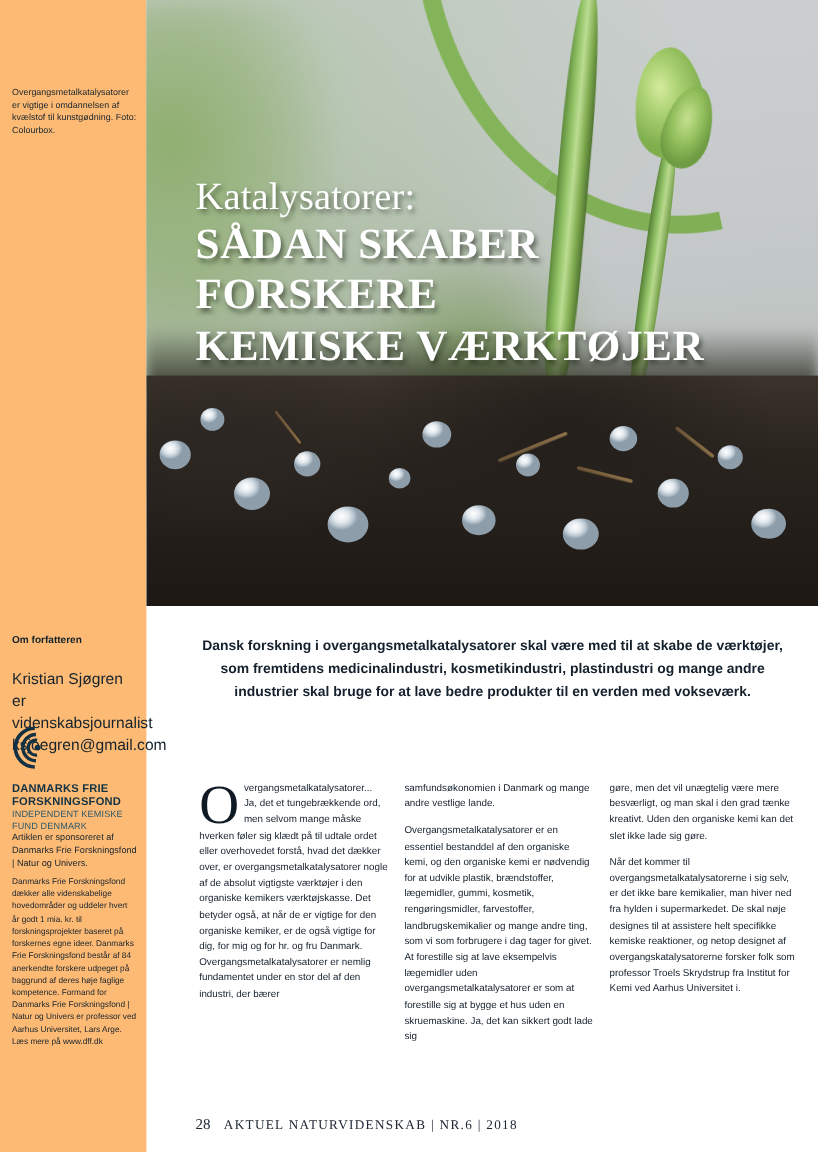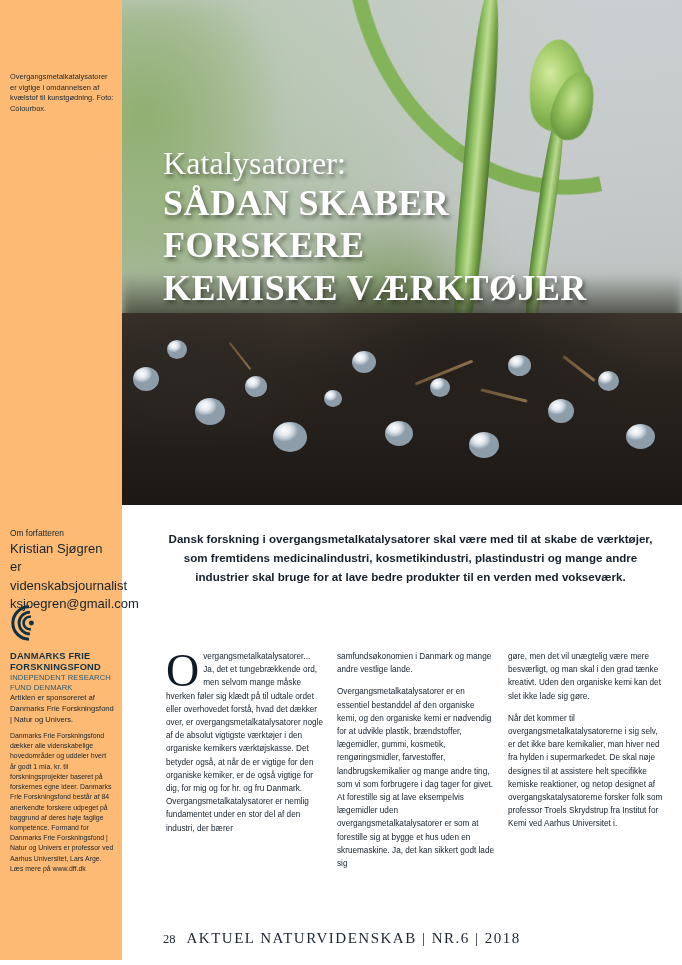--- a/index.html
+++ b/index.html
@@ -36,23 +36,23 @@
     letter-spacing: 0.005em;
   }
   .author-box {
     position: absolute;
     left: 10px;
     top: 528px;
     width: 104px;
   }
   .author-title {
     font-size: 8.4px;
-    font-weight: normal;
+    font-weight: bold;
     color: #13222b;
-    margin-bottom: 2px;
+    margin-bottom: 19px;
   }
   .author-line {
     font-size: 13px;
     line-height: 1.42;
     color: #16232c;
   }
 
   
   .dff-logo {
     position: absolute;
@@ -292,21 +292,21 @@
     left: 163px;
     top: 930px;
     font-family: "Liberation Serif", serif;
     color: #1b2430;
     display: flex;
     align-items: baseline;
     gap: 11px;
   }
   .folio { font-size: 12.5px; }
   .pubinfo {
-    font-size: 15px;
+    font-size: 11px;
     letter-spacing: 0.1em;
   }
 </style>
 </head>
 <body>
 
 <div class="sidebar">
   <div class="photo-caption">Overgangsmetalkatalysatorer er vigtige i omdannelsen af kvælstof til kunstgødning. Foto: Colourbox.</div>
 
   <div class="author-box">
@@ -320,21 +320,21 @@
     <svg class="dff-mark" viewBox="0 0 40 40">
       <g fill="none" stroke="#123244" stroke-linecap="butt">
         <path d="M20 3 A17 17 0 1 0 20 37" stroke-width="3.2"></path>
         <path d="M21 8.5 A11.5 11.5 0 1 0 21 31.5" stroke-width="3"></path>
         <path d="M22 13.5 A6.6 6.6 0 1 0 22 26.5" stroke-width="2.8"></path>
       </g>
       <circle cx="22.5" cy="20" r="2.6" fill="#123244"></circle>
     </svg>
     <div class="dff-name">DANMARKS FRIE</div>
     <div class="dff-name">FORSKNINGSFOND</div>
-    <div class="dff-sub">INDEPENDENT RESEARCH</div>
+    <div class="dff-sub">INDEPENDENT KEMISKE</div>
     <div class="dff-sub">FUND DENMARK</div>
   </div>
 
   <div class="sponsor">
     <div class="sponsor-lead">Artiklen er sponsoreret af Danmarks Frie Forskningsfond | Natur og Univers.</div>
     <div class="sponsor-body">Danmarks Frie Forskningsfond dækker alle videnskabelige hovedområder og uddeler hvert år godt 1 mia. kr. til forskningsprojekter baseret på forskernes egne ideer. Danmarks Frie Forskningsfond består af 84 anerkendte forskere udpeget på baggrund af deres høje faglige kompetence. Formand for Danmarks Frie Forskningsfond | Natur og Univers er professor ved Aarhus Universitet, Lars Arge. Læs mere på www.dff.dk</div>
   </div>
 </div>
 
 <div class="hero">

